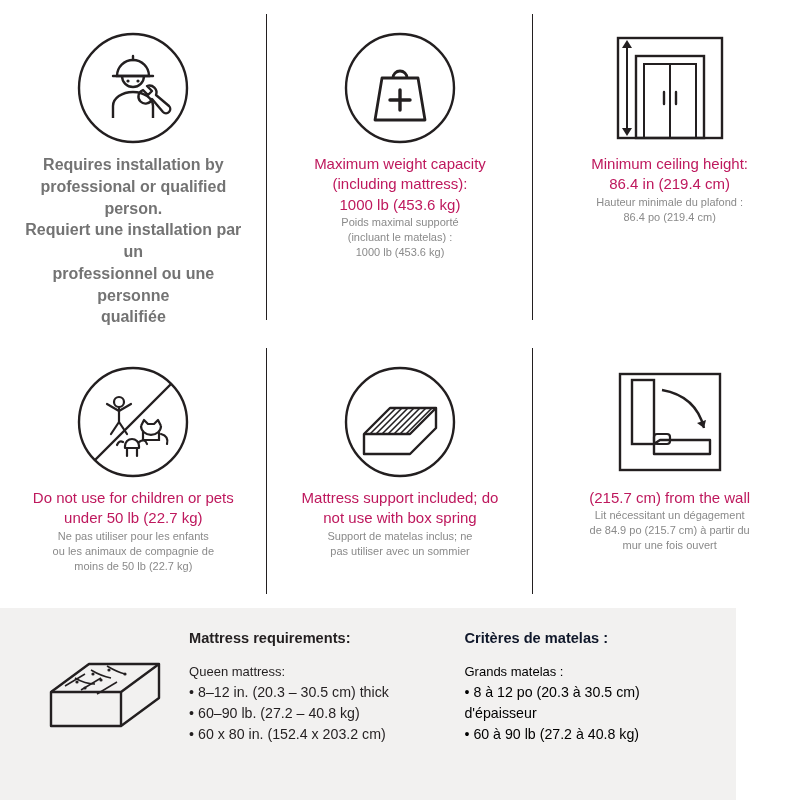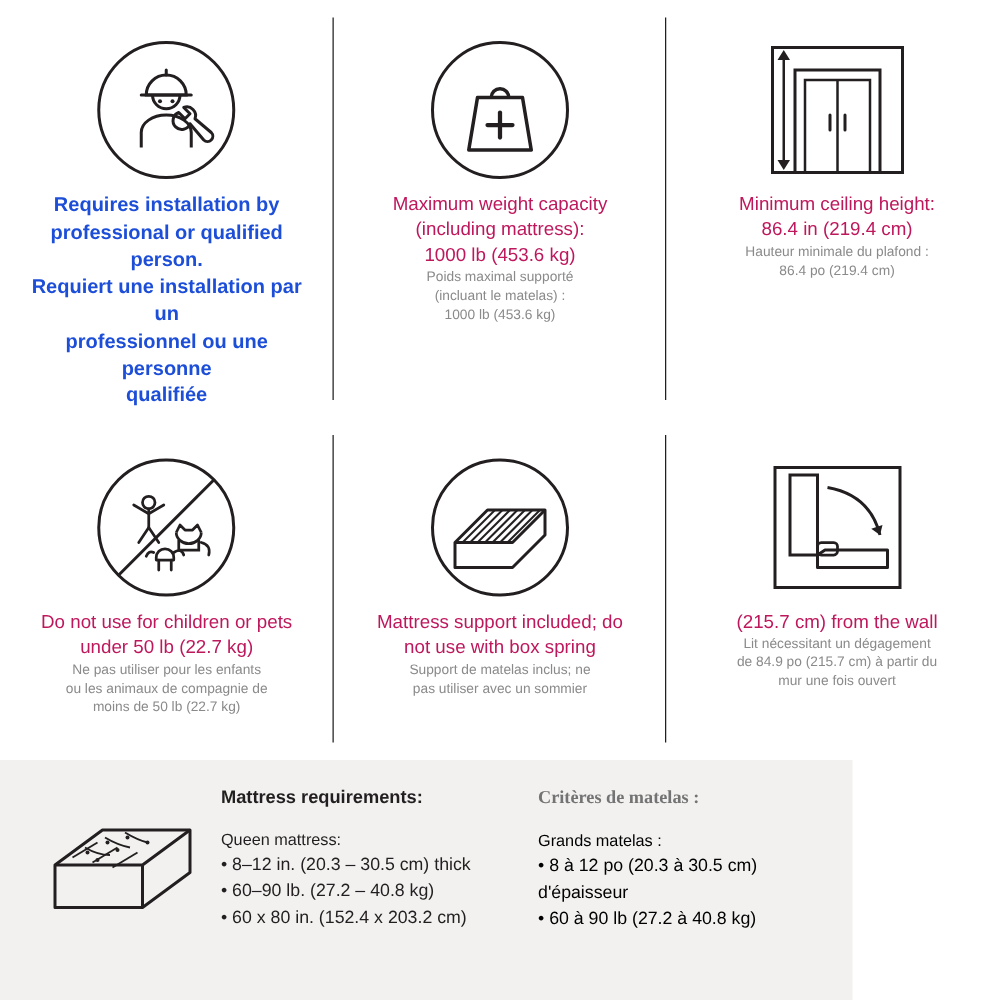--- a/index.html
+++ b/index.html
@@ -44,45 +44,45 @@
     justify-content: center;
   }
   .icon-wrap svg { display: block; }
 
   .text-block {
     text-align: center;
     line-height: 1.36;
   }
   .en { font-size: 15px; color: #be185d; }
   .fr { font-size: 11px; color: #8a8a8a; }
-  .red { color: #1d4ed8; font-weight: bold; }
+  .red { color: #737373; font-weight: bold; }
 
   .line { display: block; }
 
   
   .bottom {
     position: absolute;
     left: 0; top: 608px;
-    width: 682px; height: 192px;
+    width: 736px; height: 192px;
     background: #f2f1f0;
     display: flex;
     align-items: flex-start;
     padding: 22px 30px 0 30px;
   }
   .mattress-icon {
     width: 150px;
     display: flex;
     justify-content: center;
     align-items: flex-start;
     padding-top: 12px;
   }
   .req-col { width: 275px; padding-left: 10px; }
   .req-col.fr-col { width: 255px; padding-left: 12px; }
   .req-head { font-size: 14.6px; font-weight: bold; margin-bottom: 16px; }
-  .req-head.grey { color: #737373; font-family: Liberation Serif, serif; }
+  .req-head.grey { color: #0f172a; }
   .req-line { font-size: 14.2px; line-height: 1.48; }
   .req-line.grey { color: #000000; }
   .req-sub { font-size: 13px; line-height: 1.48; margin-bottom: 1px; }
 </style>
 </head>
 <body>
 
 <div class="sheet">
 
   <div class="grid">

